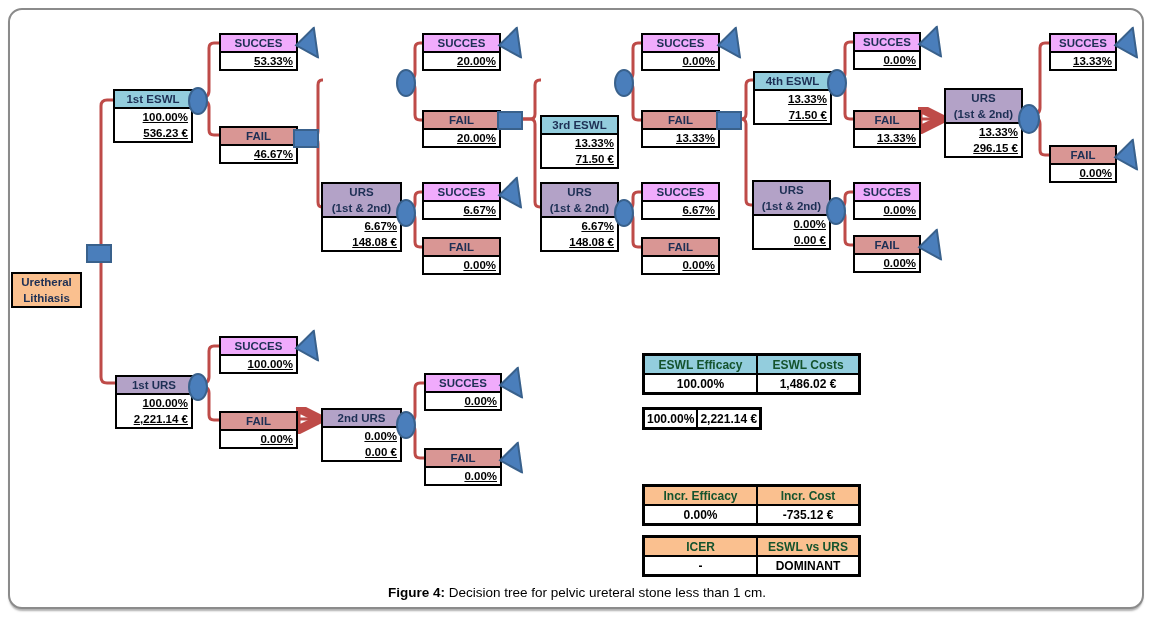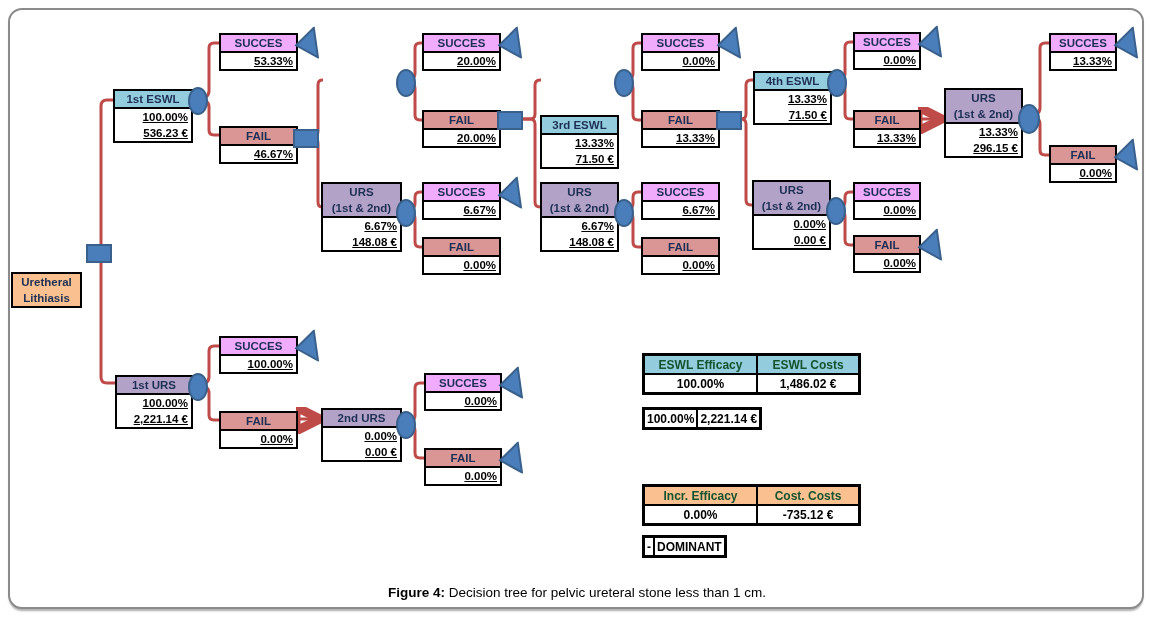--- a/index.html
+++ b/index.html
@@ -323,31 +323,35 @@
       <td class="v">100.00%</td>
       <td class="v">2,221.14 €</td>
     </tr>
   </tbody>
     </table>
 
   <table class="tbl" style="left:642px;top:484px;">
     <tbody>
         <tr>
       <td class="h orange c1">Incr. Efficacy</td>
-      <td class="h orange c2">Cost. Costs</td>
+      <td class="h orange c2">Incr. Cost</td>
     </tr>
     <tr>
       <td class="v">0.00%</td>
       <td class="v">-735.12 €</td>
     </tr>
   </tbody>
     </table>
 
   <table class="tbl" style="left:642px;top:535px;">
     <tbody>
+        <tr>
+      <td class="h orange c1">ICER</td>
+      <td class="h orange c2">ESWL vs URS</td>
+    </tr>
     <tr>
       <td class="v">-</td>
       <td class="v">DOMINANT</td>
     </tr>
   </tbody>
     </table>
 
   <div class="caption">
     <span class="b">Figure 4:</span><span> Decision tree for pelvic ureteral stone less than 1 cm.</span>
   </div>

